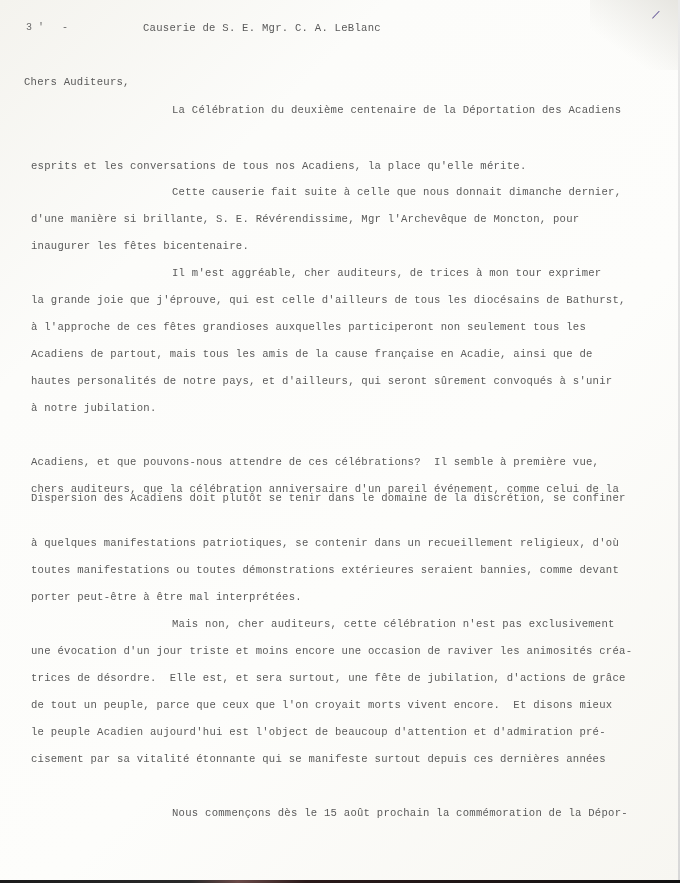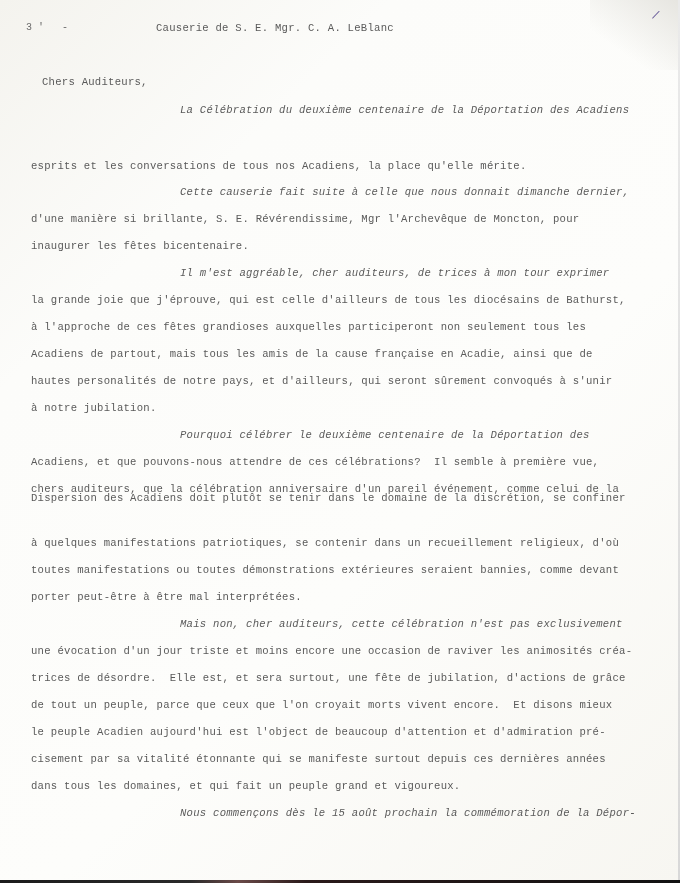--- a/index.html
+++ b/index.html
@@ -41,34 +41,34 @@
       position: absolute;
       top: 22px;
       left: 26px;
       color: #6a6a6a;
       font-size: 10px;
       letter-spacing: 6px;
     }
     .title {
       position: absolute;
       top: 22px;
-      left: 156px;
+      left: 143px;
       white-space: pre;
     }
     .salutation {
       position: absolute;
       top: 76px;
-      left: 42px;
+      left: 24px;
     }
     .line {
       position: absolute;
       left: 31px;
       white-space: pre;
     }
-    .indent { left: 180px; font-style: italic; }
+    .indent { left: 172px; }
     .bottom-edge {
       position: absolute;
       left: 0;
       bottom: 0;
       width: 680px;
       height: 3px;
       background: linear-gradient(90deg, #1b1b1b 0%, #2a2a2a 28%, #6a4a48 35%, #2a1a1a 45%, #111 100%);
     }
     .right-edge {
       position: absolute;
@@ -99,32 +99,30 @@
   <div class="line" style="top:213px">d'une manière si brillante, S. E. Révérendissime, Mgr l'Archevêque de Moncton, pour</div>
   <div class="line" style="top:240px">inaugurer les fêtes bicentenaire.</div>
 
   <div class="line indent" style="top:267px">Il m'est aggréable, cher auditeurs, de trices à mon tour exprimer</div>
   <div class="line" style="top:294px">la grande joie que j'éprouve, qui est celle d'ailleurs de tous les diocésains de Bathurst,</div>
   <div class="line" style="top:321px">à l'approche de ces fêtes grandioses auxquelles participeront non seulement tous les</div>
   <div class="line" style="top:348px">Acadiens de partout, mais tous les amis de la cause française en Acadie, ainsi que de</div>
   <div class="line" style="top:375px">hautes personalités de notre pays, et d'ailleurs, qui seront sûrement convoqués à s'unir</div>
   <div class="line" style="top:402px">à notre jubilation.</div>
 
-  <div class="line indent" style="top:429px">Pourquoi célébrer le deuxième centenaire de la Déportation des</div>
   <div class="line" style="top:456px">Acadiens, et que pouvons-nous attendre de ces célébrations?  Il semble à première vue,</div>
   <div class="line" style="top:483px">chers auditeurs, que la célébration anniversaire d'un pareil événement, comme celui de la</div>
   <div class="line" style="top:492px">Dispersion des Acadiens doit plutôt se tenir dans le domaine de la discrétion, se confiner</div>
   <div class="line" style="top:537px">à quelques manifestations patriotiques, se contenir dans un recueillement religieux, d'où</div>
   <div class="line" style="top:564px">toutes manifestations ou toutes démonstrations extérieures seraient bannies, comme devant</div>
   <div class="line" style="top:591px">porter peut-être à être mal interprétées.</div>
 
   <div class="line indent" style="top:618px">Mais non, cher auditeurs, cette célébration n'est pas exclusivement</div>
   <div class="line" style="top:672px">trices de désordre.  Elle est, et sera surtout, une fête de jubilation, d'actions de grâce</div>
   <div class="line" style="top:645px">une évocation d'un jour triste et moins encore une occasion de raviver les animosités créa-</div>
   <div class="line" style="top:699px">de tout un peuple, parce que ceux que l'on croyait morts vivent encore.  Et disons mieux</div>
   <div class="line" style="top:726px">le peuple Acadien aujourd'hui est l'object de beaucoup d'attention et d'admiration pré-</div>
   <div class="line" style="top:753px">cisement par sa vitalité étonnante qui se manifeste surtout depuis ces dernières années</div>
-  <div class="line" style="top:780px">dans tous les domaines, et qui fait un peuple grand et vigoureux.</div>
 
   <div class="line indent" style="top:807px">Nous commençons dès le 15 août prochain la commémoration de la Dépor-</div>
 
   <div class="bottom-edge"></div>
 </div>
 
 </body></html>

